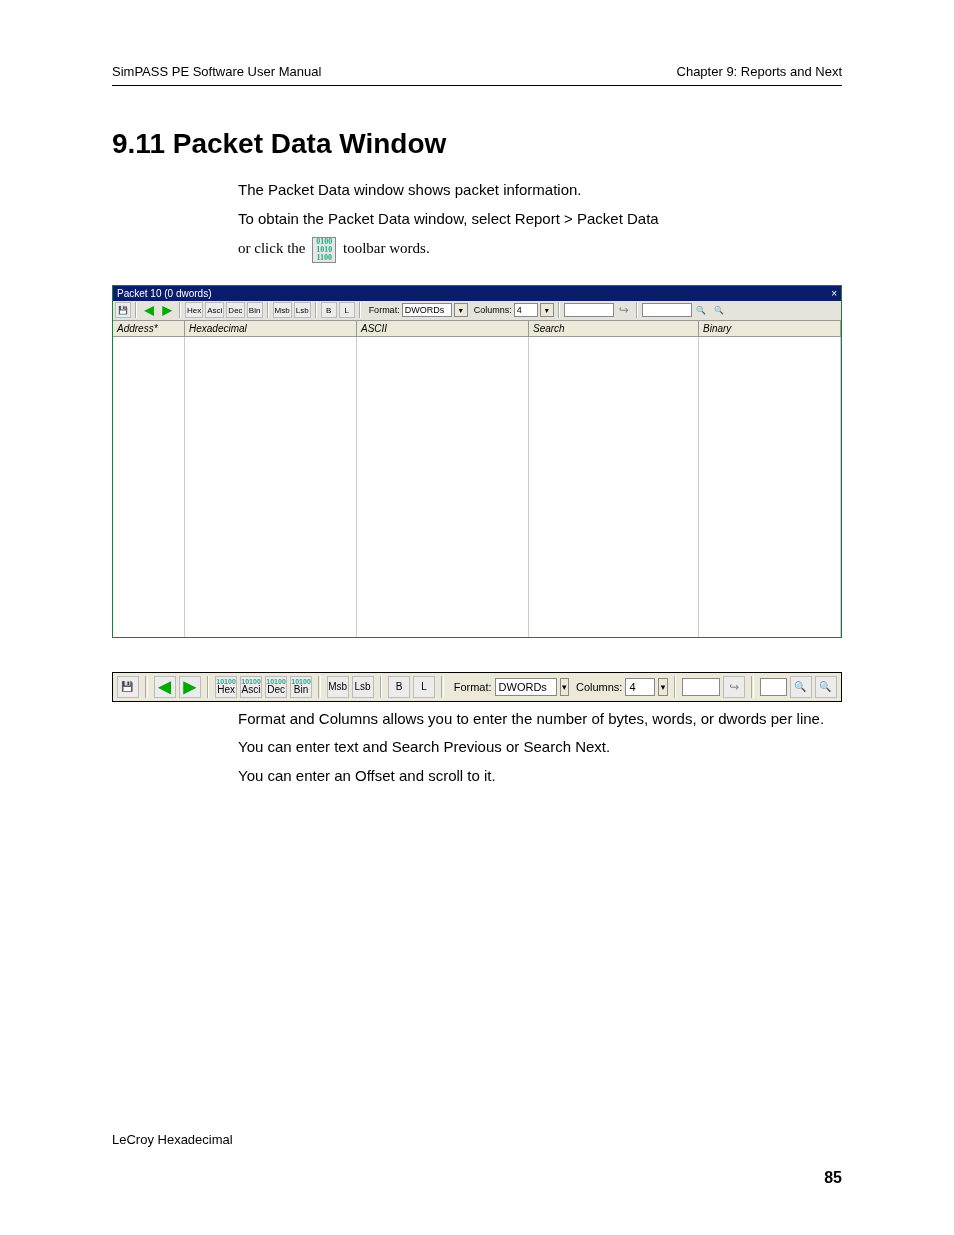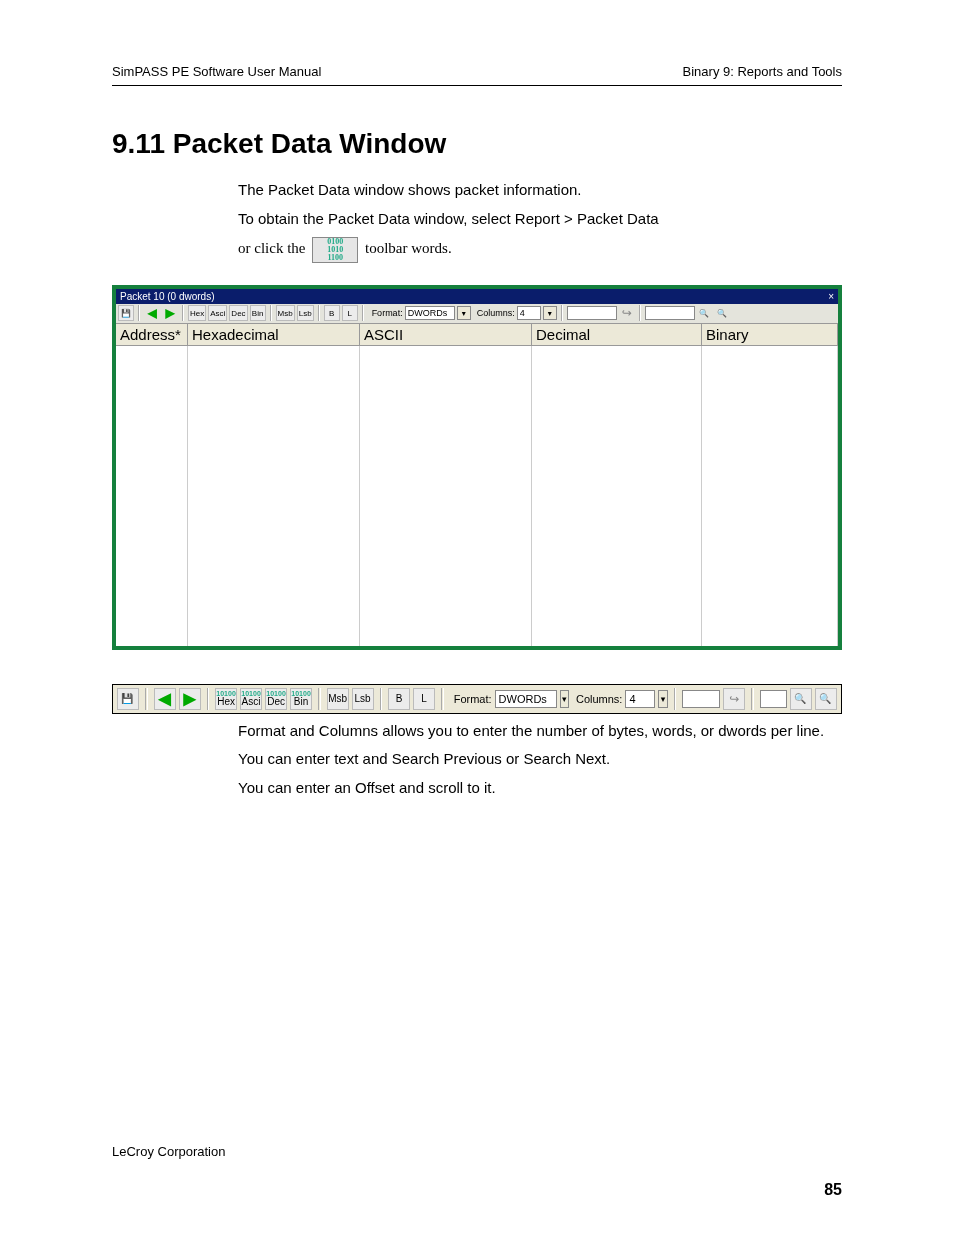--- a/index.html
+++ b/index.html
@@ -5,21 +5,21 @@
   * { box-sizing: border-box; margin: 0; padding: 0; }
   body {
     font-family: Arial, Helvetica, sans-serif;
     background: #fff;
     width: 954px;
     height: 1235px;
     position: relative;
     color: #000;
   }
   .page {
-    padding: 64px 112px 36px 112px;
+    padding: 64px 112px 48px 112px;
     height: 100%;
     display: flex;
     flex-direction: column;
   }
   .hdr {
     display: flex;
     justify-content: space-between;
     font-size: 13px;
     padding-bottom: 6px;
     border-bottom: 1px solid #000;
@@ -29,33 +29,33 @@
     font-size: 28px;
     font-weight: bold;
     margin-bottom: 18px;
   }
   .body-indent { margin-left: 126px; }
   .para { font-size: 15px; line-height: 1.55; margin-bottom: 6px; }
   .para b { font-weight: normal; }
   .icon-inline {
     display: inline-flex;
     vertical-align: middle;
-    width: 46px; height: 26px;
+    width: 24px; height: 26px;
     border: 1px solid #888;
     background: #e6e6e6;
     align-items: center; justify-content: center;
     font-size: 8px; color: #2a8; font-weight: bold;
     flex-direction: column; line-height: 1;
     margin: 0 3px;
   }
   .icon-inline span { display:block; }
 
   
   .win {
-    border: 4px solid #15803d;
+    border: 1px solid #15803d;
     margin-top: 16px;
     margin-bottom: 24px;
     font-size: 9px;
     background: #a3a3a3;
     position: relative;
   }
   .titlebar {
     background: #0a1d6b;
     color: #fff;
     padding: 2px 4px;
@@ -86,22 +86,23 @@
   .nav-arrow { font-size:12px; font-weight:bold; }
   .green { color: #0a0; }
   .col-headers {
     display:flex;
     background:#ece9d8;
     border-bottom:1px solid #999;
   }
   .col-h {
     border-right:1px solid #999;
     padding:2px 4px;
-    font-size:15px;
+    font-size:10px;
     background:#ece9d8;
+    font-style:italic;
   }
   .cols-body { display:flex; height:300px; }
   .col-b { border-right:1px solid #ccc; background:#fff; }
   .w-addr{width:72px;} .w-hex{width:172px;} .w-ascii{width:172px;} .w-dec{width:170px;} .w-bin{flex:1;}
 
   .fmt-label { font-size:9px; margin-left:4px; }
   .fmt-input {
     font-size:9px; height:14px;
     border:1px solid #888; background:#fff;
     padding:0 2px; width:50px;
@@ -146,21 +147,21 @@
   .footer .pg { font-weight:bold; font-size:16px;margin-top:37px;}
   .after-para { margin-top:6px;font-family:Liberation Serif, serif; }
   .caption { font-size:15px; margin-left:126px; margin-top:2px; margin-bottom:8px;}
 </style>
 </head>
 <body>
 
 <div class="page">
   <div class="hdr">
     <span>SimPASS PE Software User Manual</span>
-    <span>Binary 9: Reports and Tools</span>
+    <span>Chapter 9: Reports and Next</span>
   </div>
 
   <h1>9.11 Packet Data Window</h1>
 
   <div class="body-indent">
     <p class="para">The Packet Data window shows packet information.</p>
     <p class="para">
       <span>To obtain the Packet Data window, select </span><b>Report &gt; Packet Data</b>
     </p>
     <p class="para after-para">
@@ -207,21 +208,21 @@
       <span class="tbtn goto-icon">↪</span>
       <span class="sep"></span>
       <span class="blank-field" style="height:14px;width:50px;"></span>
       <span class="tbtn">🔍</span>
       <span class="tbtn">🔍</span>
     </div>
     <div class="col-headers">
       <div class="col-h w-addr">Address*</div>
       <div class="col-h w-hex">Hexadecimal</div>
       <div class="col-h w-ascii">ASCII</div>
-      <div class="col-h w-dec">Decimal</div>
+      <div class="col-h w-dec">Search</div>
       <div class="col-h w-bin">Binary</div>
     </div>
     <div class="cols-body">
       <div class="col-b w-addr"></div>
       <div class="col-b w-hex"></div>
       <div class="col-b w-ascii"></div>
       <div class="col-b w-dec"></div>
       <div class="col-b w-bin"></div>
     </div>
   </div>
@@ -271,16 +272,16 @@
       <span class="tbtn2">🔍</span>
       <span class="tbtn2">🔍</span>
     </div>
   </div>
 
   <p class="caption">Format and Columns allows you to enter the number of bytes, words, or dwords per line.</p>
   <p class="para body-indent">You can enter text and Search Previous or Search Next.</p>
   <p class="para body-indent">You can enter an Offset and scroll to it.</p>
 
   <div class="footer">
-    <span>LeCroy Corporation</span>
+    <span>LeCroy Hexadecimal</span>
     <span class="pg">85</span>
   </div>
 </div>
 
 </body></html>

